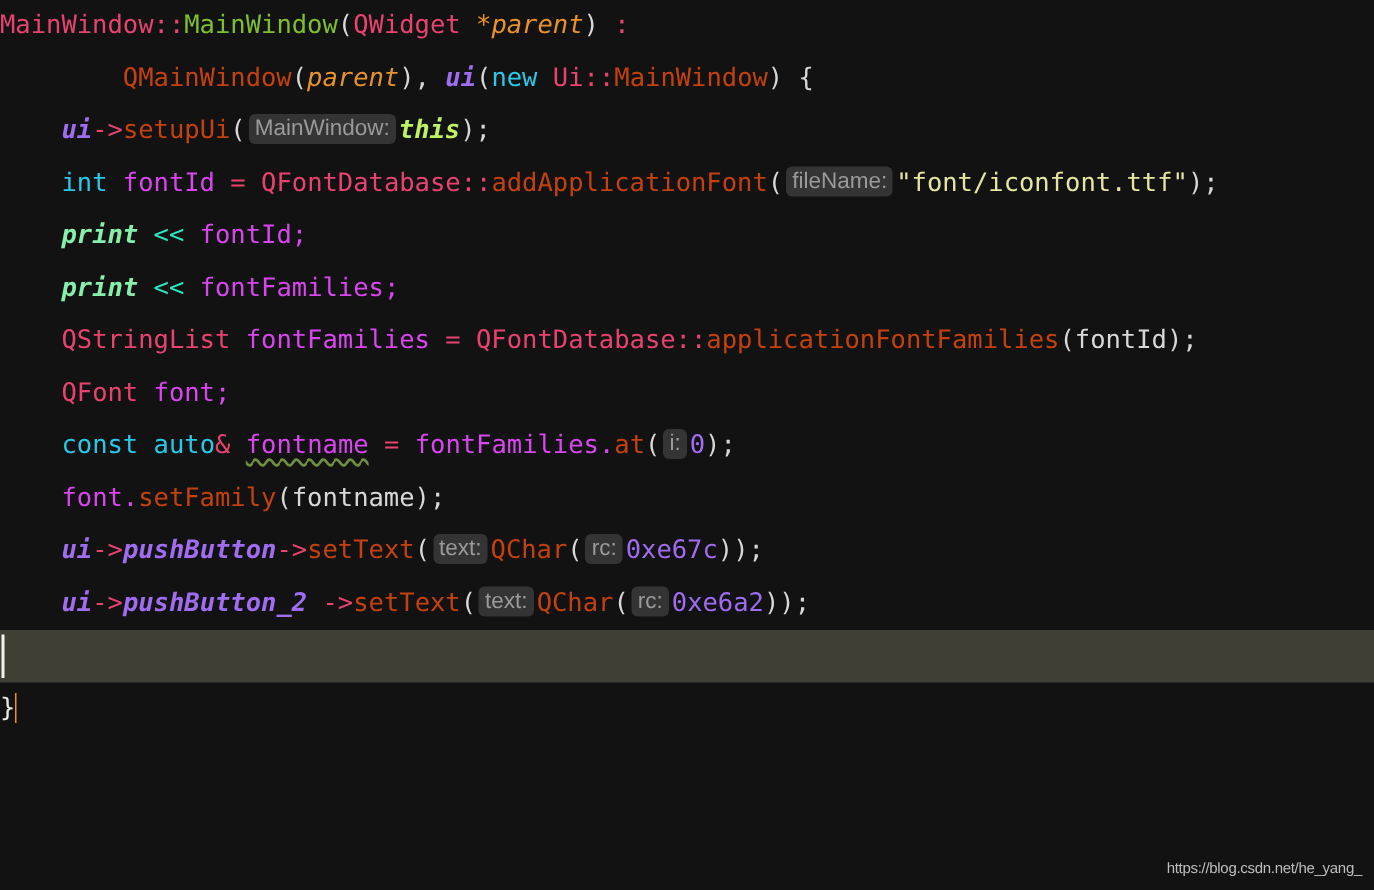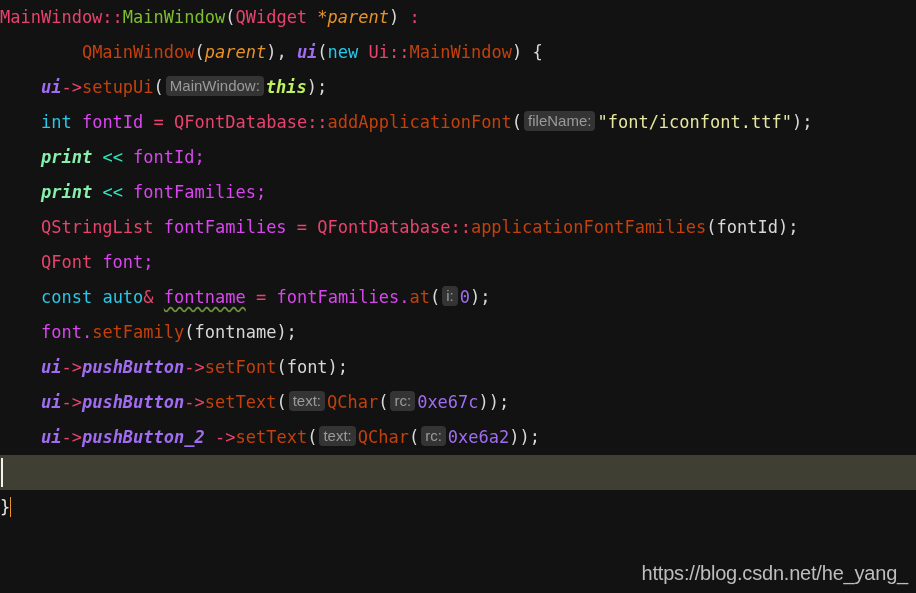--- a/index.html
+++ b/index.html
@@ -82,40 +82,39 @@
     vertical-align: 2px;
     font-family: "Liberation Sans", sans-serif;
     text-align: right;
   }
 
   .watermark {
     position: absolute;
     right: 8px;
     bottom: 8px;
     color: #bdbdbd;
-    font-size: 20px;
+    font-size: 10px;
     font-family: "Liberation Sans", sans-serif;
     letter-spacing: -0.2px;
   }
 </style>
 </head>
 <body>
 
 <div id="editor">
   <div id="code-lines">
       <div class="code-line"><span class="tok-class">MainWindow</span><span class="tok-op">::</span><span class="tok-func">MainWindow</span><span class="tok-punct">(</span><span class="tok-class">QWidget</span><span class="tok-plain"> </span><span class="tok-star">*</span><span class="tok-param">parent</span><span class="tok-punct">)</span><span class="tok-plain"> </span><span class="tok-op">:</span></div>
       <div class="code-line"><span class="tok-plain">        </span><span class="tok-method">QMainWindow</span><span class="tok-punct">(</span><span class="tok-param">parent</span><span class="tok-punct">), </span><span class="tok-member">ui</span><span class="tok-punct">(</span><span class="tok-keyword">new</span><span class="tok-plain"> </span><span class="tok-class">Ui</span><span class="tok-op">::</span><span class="tok-method">MainWindow</span><span class="tok-punct">) </span><span class="tok-brace">{</span></div>
       <div class="code-line"><span class="tok-plain">    </span><span class="tok-member">ui</span><span class="tok-op">-&gt;</span><span class="tok-method">setupUi</span><span class="tok-punct">(</span><span class="hint">MainWindow:</span><span class="tok-this">this</span><span class="tok-punct">);</span></div>
       <div class="code-line"><span class="tok-plain">    </span><span class="tok-keyword">int</span><span class="tok-plain"> fontId </span><span class="tok-op">=</span><span class="tok-plain"> </span><span class="tok-class">QFontDatabase</span><span class="tok-op">::</span><span class="tok-method">addApplicationFont</span><span class="tok-punct">(</span><span class="hint">fileName:</span><span class="tok-string">"font/iconfont.ttf"</span><span class="tok-punct">);</span></div>
       <div class="code-line"><span class="tok-plain">    </span><span class="tok-macro">print</span><span class="tok-plain"> </span><span class="tok-shift">&lt;&lt;</span><span class="tok-plain"> fontId;</span></div>
       <div class="code-line"><span class="tok-plain">    </span><span class="tok-macro">print</span><span class="tok-plain"> </span><span class="tok-shift">&lt;&lt;</span><span class="tok-plain"> fontFamilies;</span></div>
       <div class="code-line"><span class="tok-plain">    </span><span class="tok-class">QStringList</span><span class="tok-plain"> fontFamilies </span><span class="tok-op">=</span><span class="tok-plain"> </span><span class="tok-class">QFontDatabase</span><span class="tok-op">::</span><span class="tok-method">applicationFontFamilies</span><span class="tok-punct">(fontId);</span></div>
       <div class="code-line"><span class="tok-plain">    </span><span class="tok-class">QFont</span><span class="tok-plain"> font;</span></div>
       <div class="code-line"><span class="tok-plain">    </span><span class="tok-keyword">const</span><span class="tok-plain"> </span><span class="tok-keyword">auto</span><span class="tok-op">&amp;</span><span class="tok-plain"> </span><span class="tok-plain squiggle">fontname</span><span class="tok-plain"> </span><span class="tok-op">=</span><span class="tok-plain"> fontFamilies.</span><span class="tok-method">at</span><span class="tok-punct">(</span><span class="hint">i:</span><span class="tok-number">0</span><span class="tok-punct">);</span></div>
       <div class="code-line"><span class="tok-plain">    </span><span class="tok-plain">font.</span><span class="tok-method">setFamily</span><span class="tok-punct">(fontname);</span></div>
-      <div class="code-line"><span class="tok-plain">    </span><span class="tok-member">ui</span><span class="tok-op">-&gt;</span><span class="tok-member">pushButton</span><span class="tok-op">-&gt;</span><span class="tok-method">setFont</span><span class="tok-punct">(font);</span></div>
       <div class="code-line"><span class="tok-plain">    </span><span class="tok-member">ui</span><span class="tok-op">-&gt;</span><span class="tok-member">pushButton</span><span class="tok-op">-&gt;</span><span class="tok-method">setText</span><span class="tok-punct">(</span><span class="hint">text:</span><span class="tok-method">QChar</span><span class="tok-punct">(</span><span class="hint">rc:</span><span class="tok-number">0xe67c</span><span class="tok-punct">));</span></div>
       <div class="code-line"><span class="tok-plain">    </span><span class="tok-member">ui</span><span class="tok-op">-&gt;</span><span class="tok-member">pushButton_2</span><span class="tok-plain"> </span><span class="tok-op">-&gt;</span><span class="tok-method">setText</span><span class="tok-punct">(</span><span class="hint">text:</span><span class="tok-method">QChar</span><span class="tok-punct">(</span><span class="hint">rc:</span><span class="tok-number">0xe6a2</span><span class="tok-punct">));</span></div>
       <div class="code-line current"><span class="caret"></span></div>
       <div class="code-line"><span class="tok-brace-match">}</span></div>
     </div>
   <div class="watermark">https://blog.csdn.net/he_yang_</div>
 </div>
 
 </body></html>

